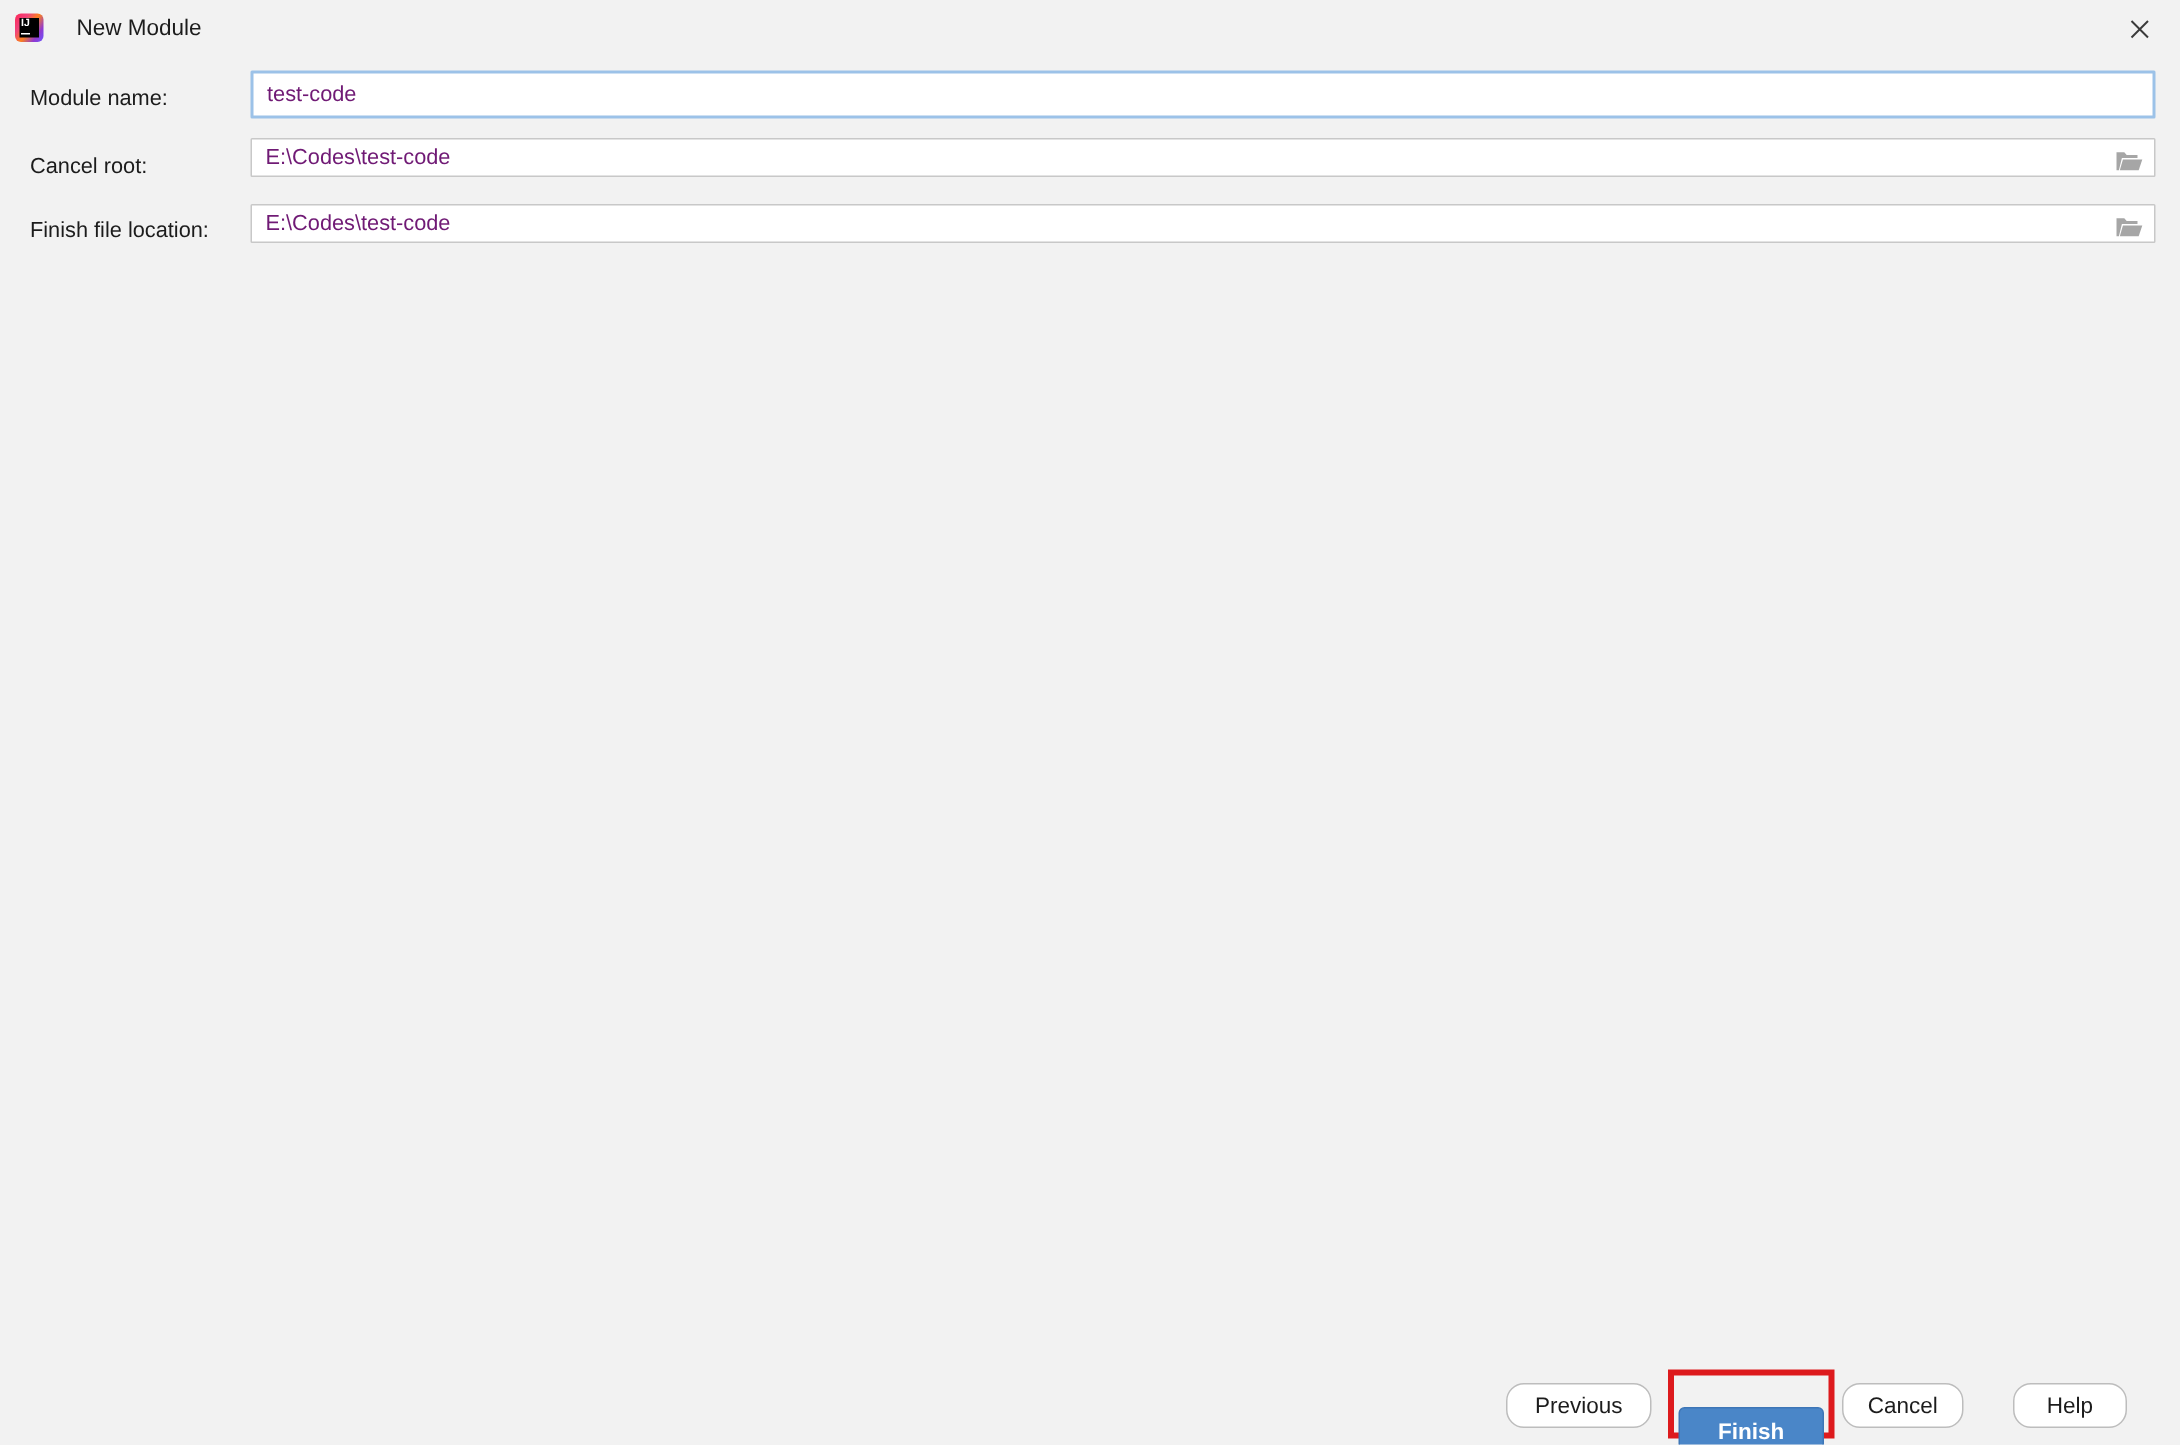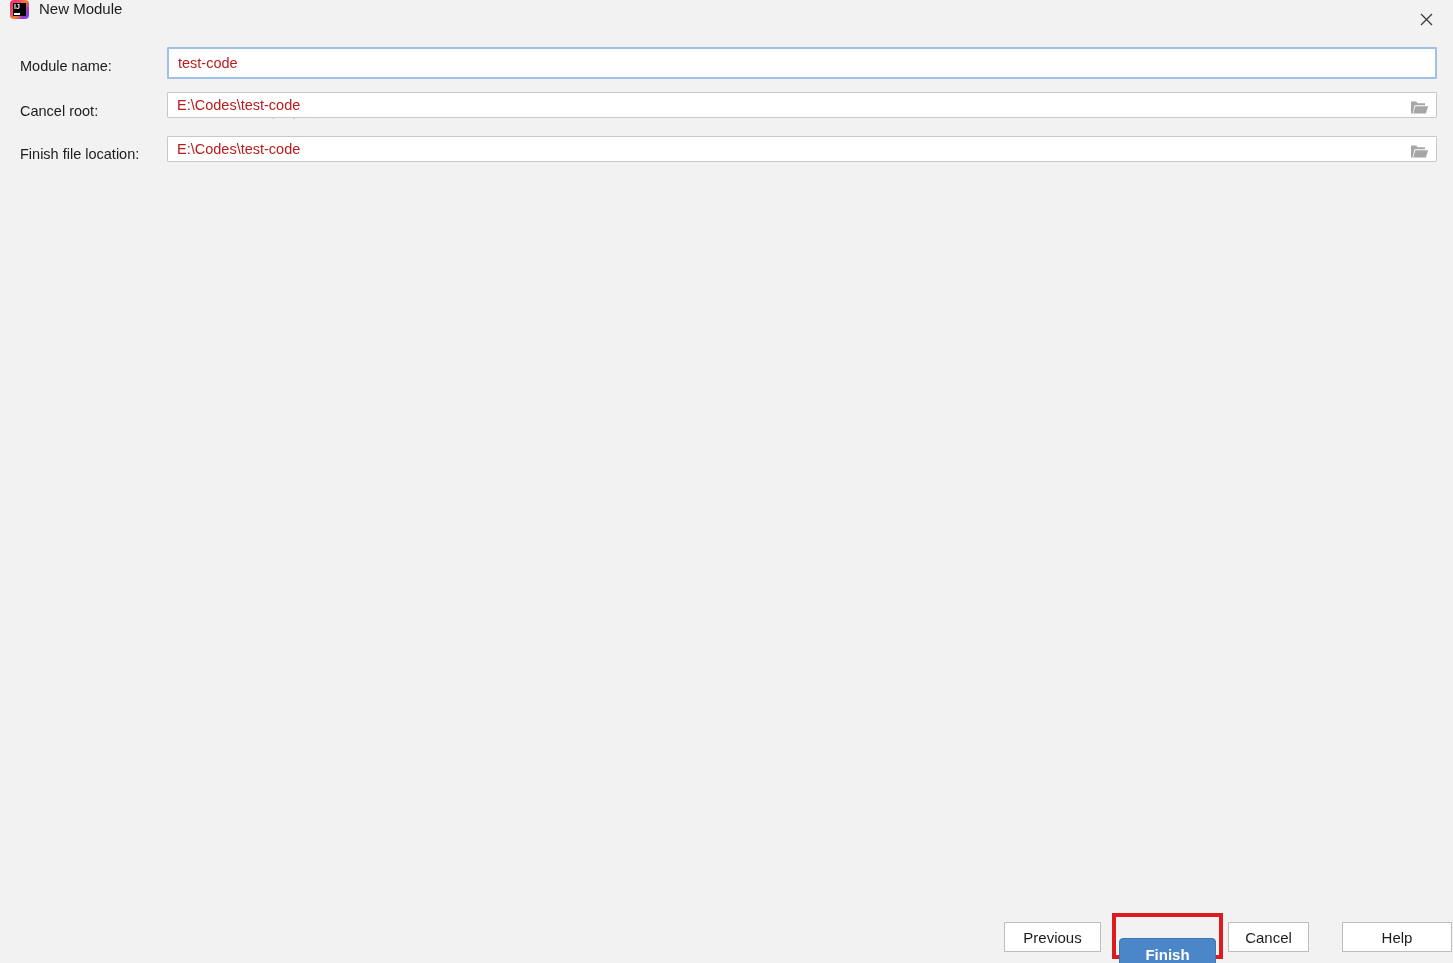--- a/index.html
+++ b/index.html
@@ -19,21 +19,21 @@
   body{
     background:var(--background);
     font-family:"Liberation Sans","DejaVu Sans",sans-serif;
     color:var(--text);
     position:relative;
     overflow:hidden;
   }
   
   .titlebar{
     position:absolute;left:0;top:0;width:1453px;height:36px;
-    display:flex;
+    display:flex;align-items:center;gap:12px;
   }
   .app-icon{
     width:19px;height:19px;margin-left:10px;border-radius:4px;position:relative;
     background:linear-gradient(125deg,#fe2857 0%,#f0437c 28%,#fc801d 52%,#9039d0 78%,#6b57ff 100%);
     flex:0 0 auto;
   }
   .app-icon .inner{
     position:absolute;left:3px;top:3px;right:3px;bottom:3px;background:#000;
   }
   .app-icon .inner .ij{
@@ -54,21 +54,21 @@
   
   .field-label{
     position:absolute;left:20px;font-size:14.5px;color:#1c1c1c;white-space:nowrap;
   }
   .lbl-1{top:58px;}
   .lbl-2{top:103px;}
   .lbl-3{top:146px;}
   .text-input{
     position:absolute;left:167px;width:1270px;
     font-family:"Liberation Sans","DejaVu Sans",sans-serif;
-    font-size:14.5px;color:#b91c1c;background:#fff;
+    font-size:14.5px;color:#701a75;background:#fff;
     padding:0 28px 0 9px;outline:none;
   }
   .input-focused{
     top:47px;height:32px;border:2px solid var(--focus-border);border-radius:1px;
   }
   .input-normal{
     border:1px solid var(--input-border);height:26px;border-radius:1px;
   }
   .input-2{top:92px;}
   .input-3{top:136px;}
@@ -80,27 +80,27 @@
   }
   .browse-btn{
     position:absolute;width:26px;height:24px;background:transparent;border:none;
     display:flex;align-items:center;justify-content:center;cursor:pointer;padding:0;
   }
   .browse-1{left:1406px;top:95px;}
   .browse-2{left:1406px;top:139px;}
   
   .btn{
     position:absolute;height:30px;background:#fff;border:1px solid var(--button-border);
-    border-radius:0;font-size:15px;color:#1c1c1c;cursor:pointer;
+    border-radius:12px;font-size:15px;color:#1c1c1c;cursor:pointer;
     font-family:"Liberation Sans","DejaVu Sans",sans-serif;
     display:flex;align-items:center;justify-content:center;
   }
   .btn-previous{left:1004px;top:922px;width:97px;}
   .btn-cancel{left:1228px;top:922px;width:81px;}
-  .btn-help{left:1342px;top:922px;width:110px;text-align:right;}
+  .btn-help{left:1342px;top:922px;width:76px;text-align:right;}
   .finish-highlight{
     position:absolute;left:1112px;top:913px;width:111px;height:46px;
     border:4px solid var(--highlight-red);
     display:flex;align-items:center;justify-content:center;
   }
   .btn-finish{
     width:97px;height:32px;background:var(--accent-blue);
     border:1px solid var(--accent-blue-border);border-radius:4px;
     color:#fff;font-weight:bold;font-size:15px;cursor:pointer;
     font-family:"Liberation Sans","DejaVu Sans",sans-serif;

